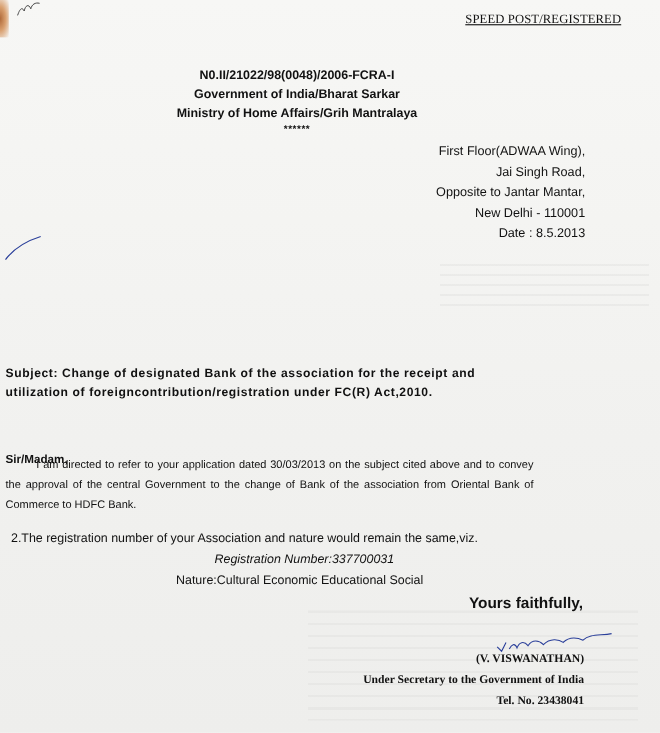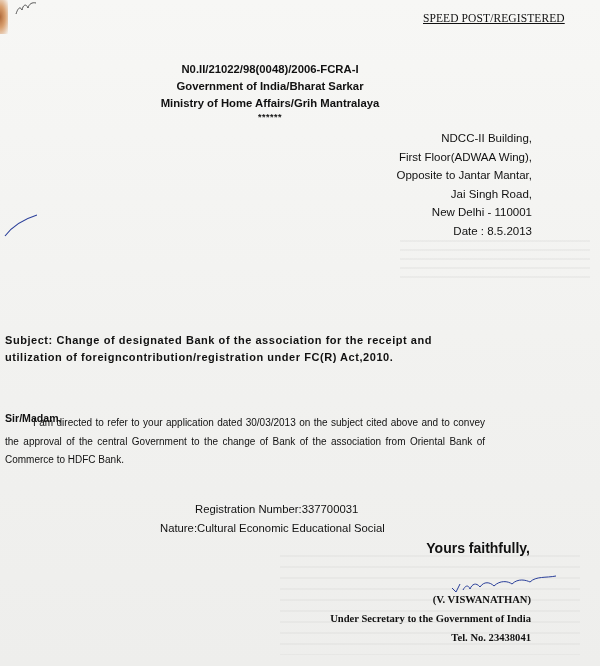--- a/index.html
+++ b/index.html
@@ -43,21 +43,21 @@
     }
     .para1 {
       position: absolute; left: 5px; top: 414px; width: 480px;
       font-size: 10px; line-height: 18.5px; text-align: justify;
     }
     .para1 .indent { display: inline-block; width: 28px; }
     .para2 {
       position: absolute; left: 10px; top: 484px;
       font-size: 11.3px;
     }
-    .reg-number { position: absolute; left: 195px; top: 503px; font-size: 11.3px; }
+    .reg-number { position: absolute; left: 195px; top: 503px; font-size: 11.3px; font-style: italic; }
     .reg-nature { position: absolute; left: 160px; top: 522px; font-size: 11.3px; }
     .closing {
       position: absolute; right: 70px; top: 540px;
       font-weight: bold; font-size: 14px;
     }
     .signature {
       position: absolute; left: 450px; top: 572px; width: 110px; height: 22px;
     }
     .sig-block {
       position: absolute; right: 69px; top: 590px;
@@ -94,41 +94,41 @@
   <div class="abs speed-post">SPEED POST/REGISTERED</div>
 
   <div class="header-block">
     <div>N0.II/21022/98(0048)/2006-FCRA-I</div>
     <div>Government of India/Bharat Sarkar</div>
     <div>Ministry of Home Affairs/Grih Mantralaya</div>
     <div class="stars">******</div>
   </div>
 
   <div class="address">
-    <div>NDCC-II Building,</div>
     <div>First Floor(ADWAA Wing),</div>
+    <div>Jai Singh Road,</div>
     <div>Opposite to Jantar Mantar,</div>
-    <div>Jai Singh Road,</div>
     <div>New Delhi - 110001</div>
     <div>Date : 8.5.2013</div>
   </div>
 
   <div class="faint-bleed"></div>
 
   <svg class="tick-mark" viewBox="0 0 36 24">
     <path d="M2 22 C8 14, 18 6, 34 1" fill="none" stroke="#2a3f9a" stroke-width="1.1"></path>
   </svg>
 
 
   <div class="subject">Subject: Change of designated Bank  of the association for the receipt and utilization of foreigncontribution/registration under FC(R) Act,2010.</div>
 
   <div class="salutation">Sir/Madam,</div>
 
   <div class="para1"><span class="indent"></span><span>I am directed to refer to your application dated 30/03/2013 on the  subject cited above and to convey the approval of the central Government to the change of Bank of the association from Oriental Bank of Commerce to HDFC Bank.</span></div>
 
+  <div class="para2">2.The registration number of your Association and nature would remain the same,viz.</div>
   <div class="reg-number">Registration Number:337700031</div>
   <div class="reg-nature">Nature:Cultural Economic Educational Social</div>
 
   <div class="closing">Yours faithfully,</div>
 
   <div class="faint-bleed2"></div>
 
   <svg class="signature" viewBox="0 0 110 22">
     <path d="M2 16 L6 20 L10 12 M13 18 C15 14, 18 12, 20 17 C22 12, 26 10, 30 15 C34 9, 40 10, 44 14 C50 8, 58 9, 62 12 C68 6, 76 8, 80 10 C86 4, 96 6, 106 4" fill="none" stroke="#2a3f9a" stroke-width="1"></path>
   </svg>

